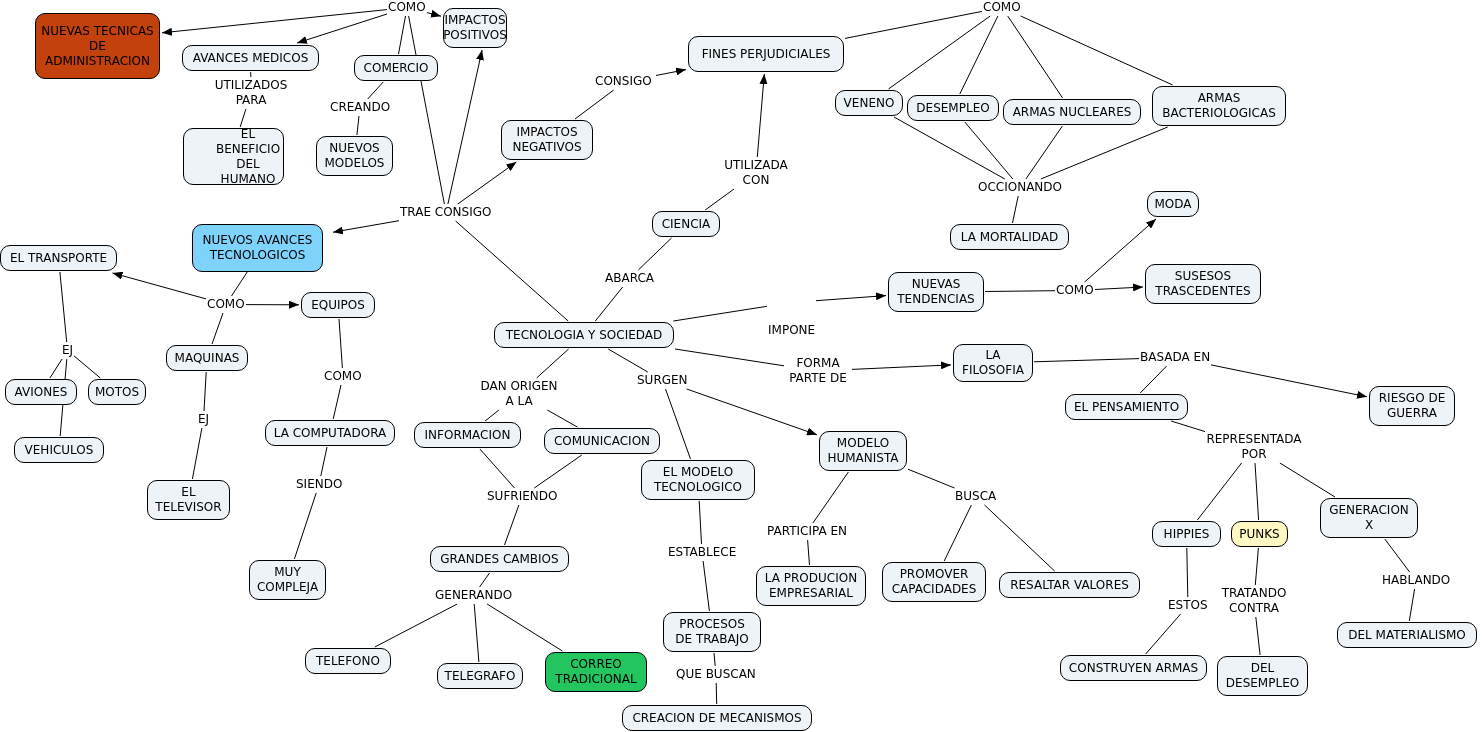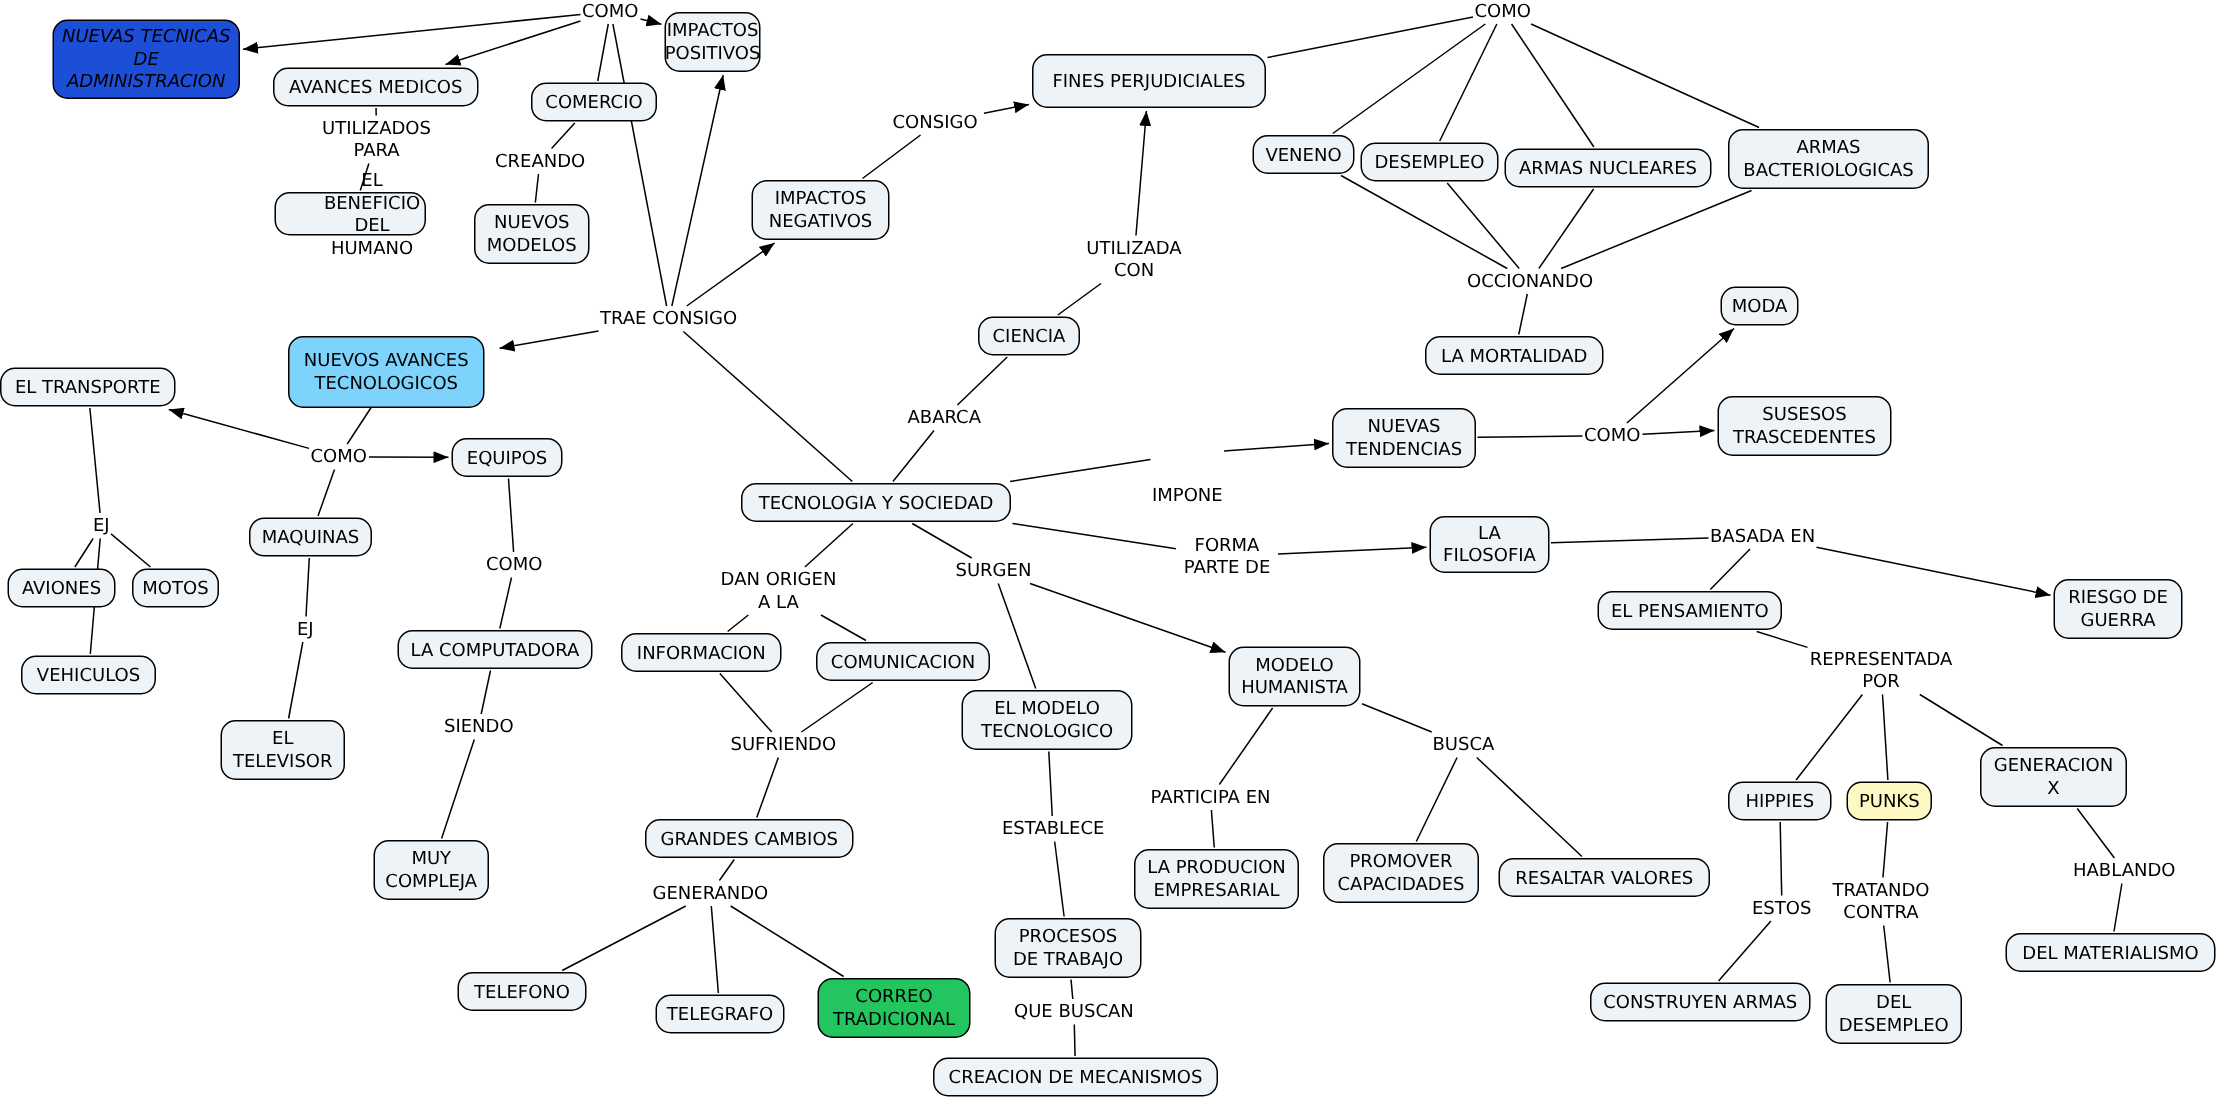--- a/index.html
+++ b/index.html
@@ -130,30 +130,30 @@
       <line x1="699.2" y1="501.0" x2="701.5" y2="544.0" stroke="#000000" stroke-width="1"></line>
       <line x1="703.1" y1="561.0" x2="709.4" y2="611.0" stroke="#000000" stroke-width="1"></line>
       <line x1="714.0" y1="653.0" x2="715.2" y2="666.0" stroke="#000000" stroke-width="1"></line>
       <line x1="716.2" y1="683.0" x2="716.7" y2="704.0" stroke="#000000" stroke-width="1"></line>
       <line x1="848.4" y1="472.0" x2="812.9" y2="523.0" stroke="#000000" stroke-width="1"></line>
       <line x1="807.6" y1="540.0" x2="809.5" y2="565.0" stroke="#000000" stroke-width="1"></line>
       <line x1="908.0" y1="469.2" x2="954.5" y2="488.0" stroke="#000000" stroke-width="1"></line>
       <line x1="971.4" y1="505.0" x2="944.2" y2="561.0" stroke="#000000" stroke-width="1"></line>
       <line x1="984.5" y1="505.0" x2="1054.6" y2="571.0" stroke="#000000" stroke-width="1"></line>
     </svg>
-<div class="node" style="left: 35px; top: 13px; width: 125px; height: 53px; background: #1d4ed8; border-color: rgb(0, 0, 0); color: rgb(0, 0, 0); font-style: italic;">NUEVAS TECNICAS DE ADMINISTRACION</div>
+<div class="node" style="left: 35px; top: 13px; width: 125px; height: 66px; background: #c2410c; border-color: rgb(0, 0, 0); color: rgb(0, 0, 0);">NUEVAS TECNICAS DE ADMINISTRACION</div>
     <div class="node" style="left: 182px; top: 45px; width: 137px; height: 26px; background: rgb(237, 243, 247); border-color: rgb(0, 0, 0); color: rgb(0, 0, 0);">AVANCES MEDICOS</div>
     <div class="node" style="left: 354px; top: 55px; width: 84px; height: 26px; background: rgb(237, 243, 247); border-color: rgb(0, 0, 0); color: rgb(0, 0, 0);">COMERCIO</div>
     <div class="node" style="left: 443px; top: 8px; width: 64px; height: 40px; background: rgb(237, 243, 247); border-color: rgb(0, 0, 0); color: rgb(0, 0, 0);">IMPACTOS POSITIVOS</div>
     <div class="node" style="left: 688px; top: 36px; width: 156px; height: 36px; background: rgb(237, 243, 247); border-color: rgb(0, 0, 0); color: rgb(0, 0, 0);">FINES PERJUDICIALES</div>
     <div class="node" style="left: 835px; top: 90px; width: 68px; height: 26px; background: rgb(237, 243, 247); border-color: rgb(0, 0, 0); color: rgb(0, 0, 0);">VENENO</div>
     <div class="node" style="left: 907px; top: 95px; width: 92px; height: 26px; background: rgb(237, 243, 247); border-color: rgb(0, 0, 0); color: rgb(0, 0, 0);">DESEMPLEO</div>
     <div class="node" style="left: 1003px; top: 99px; width: 138px; height: 26px; background: rgb(237, 243, 247); border-color: rgb(0, 0, 0); color: rgb(0, 0, 0);">ARMAS NUCLEARES</div>
     <div class="node" style="left: 1152px; top: 86px; width: 134px; height: 40px; background: rgb(237, 243, 247); border-color: rgb(0, 0, 0); color: rgb(0, 0, 0);">ARMAS BACTERIOLOGICAS</div>
-    <div class="node" style="left: 183px; top: 128px; width: 101px; height: 29px; background: rgb(237, 243, 247); border-color: rgb(0, 0, 0); color: rgb(0, 0, 0); padding-left: 34px;">EL BENEFICIO DEL HUMANO</div>
+    <div class="node" style="left: 183px; top: 128px; width: 101px; height: 57px; background: rgb(237, 243, 247); border-color: rgb(0, 0, 0); color: rgb(0, 0, 0); padding-left: 34px;">EL BENEFICIO DEL HUMANO</div>
     <div class="node" style="left: 316px; top: 136px; width: 77px; height: 40px; background: rgb(237, 243, 247); border-color: rgb(0, 0, 0); color: rgb(0, 0, 0);">NUEVOS MODELOS</div>
     <div class="node" style="left: 501px; top: 120px; width: 92px; height: 40px; background: rgb(237, 243, 247); border-color: rgb(0, 0, 0); color: rgb(0, 0, 0);">IMPACTOS NEGATIVOS</div>
     <div class="node" style="left: 950px; top: 224px; width: 119px; height: 26px; background: rgb(237, 243, 247); border-color: rgb(0, 0, 0); color: rgb(0, 0, 0);">LA MORTALIDAD</div>
     <div class="node" style="left: 1147px; top: 191px; width: 52px; height: 26px; background: rgb(237, 243, 247); border-color: rgb(0, 0, 0); color: rgb(0, 0, 0);">MODA</div>
     <div class="node" style="left: 652px; top: 211px; width: 68px; height: 26px; background: rgb(237, 243, 247); border-color: rgb(0, 0, 0); color: rgb(0, 0, 0);">CIENCIA</div>
     <div class="node" style="left: 192px; top: 224px; width: 131px; height: 48px; background: #7dd3fc; border-color: rgb(0, 0, 0); color: rgb(0, 0, 0);">NUEVOS AVANCES TECNOLOGICOS</div>
     <div class="node" style="left: 0px; top: 245px; width: 117px; height: 26px; background: rgb(237, 243, 247); border-color: rgb(0, 0, 0); color: rgb(0, 0, 0);">EL TRANSPORTE</div>
     <div class="node" style="left: 888px; top: 272px; width: 96px; height: 40px; background: rgb(237, 243, 247); border-color: rgb(0, 0, 0); color: rgb(0, 0, 0);">NUEVAS TENDENCIAS</div>
     <div class="node" style="left: 1145px; top: 264px; width: 116px; height: 40px; background: rgb(237, 243, 247); border-color: rgb(0, 0, 0); color: rgb(0, 0, 0);">SUSESOS TRASCEDENTES</div>
     <div class="node" style="left: 301px; top: 292px; width: 74px; height: 26px; background: rgb(237, 243, 247); border-color: rgb(0, 0, 0); color: rgb(0, 0, 0);">EQUIPOS</div>

